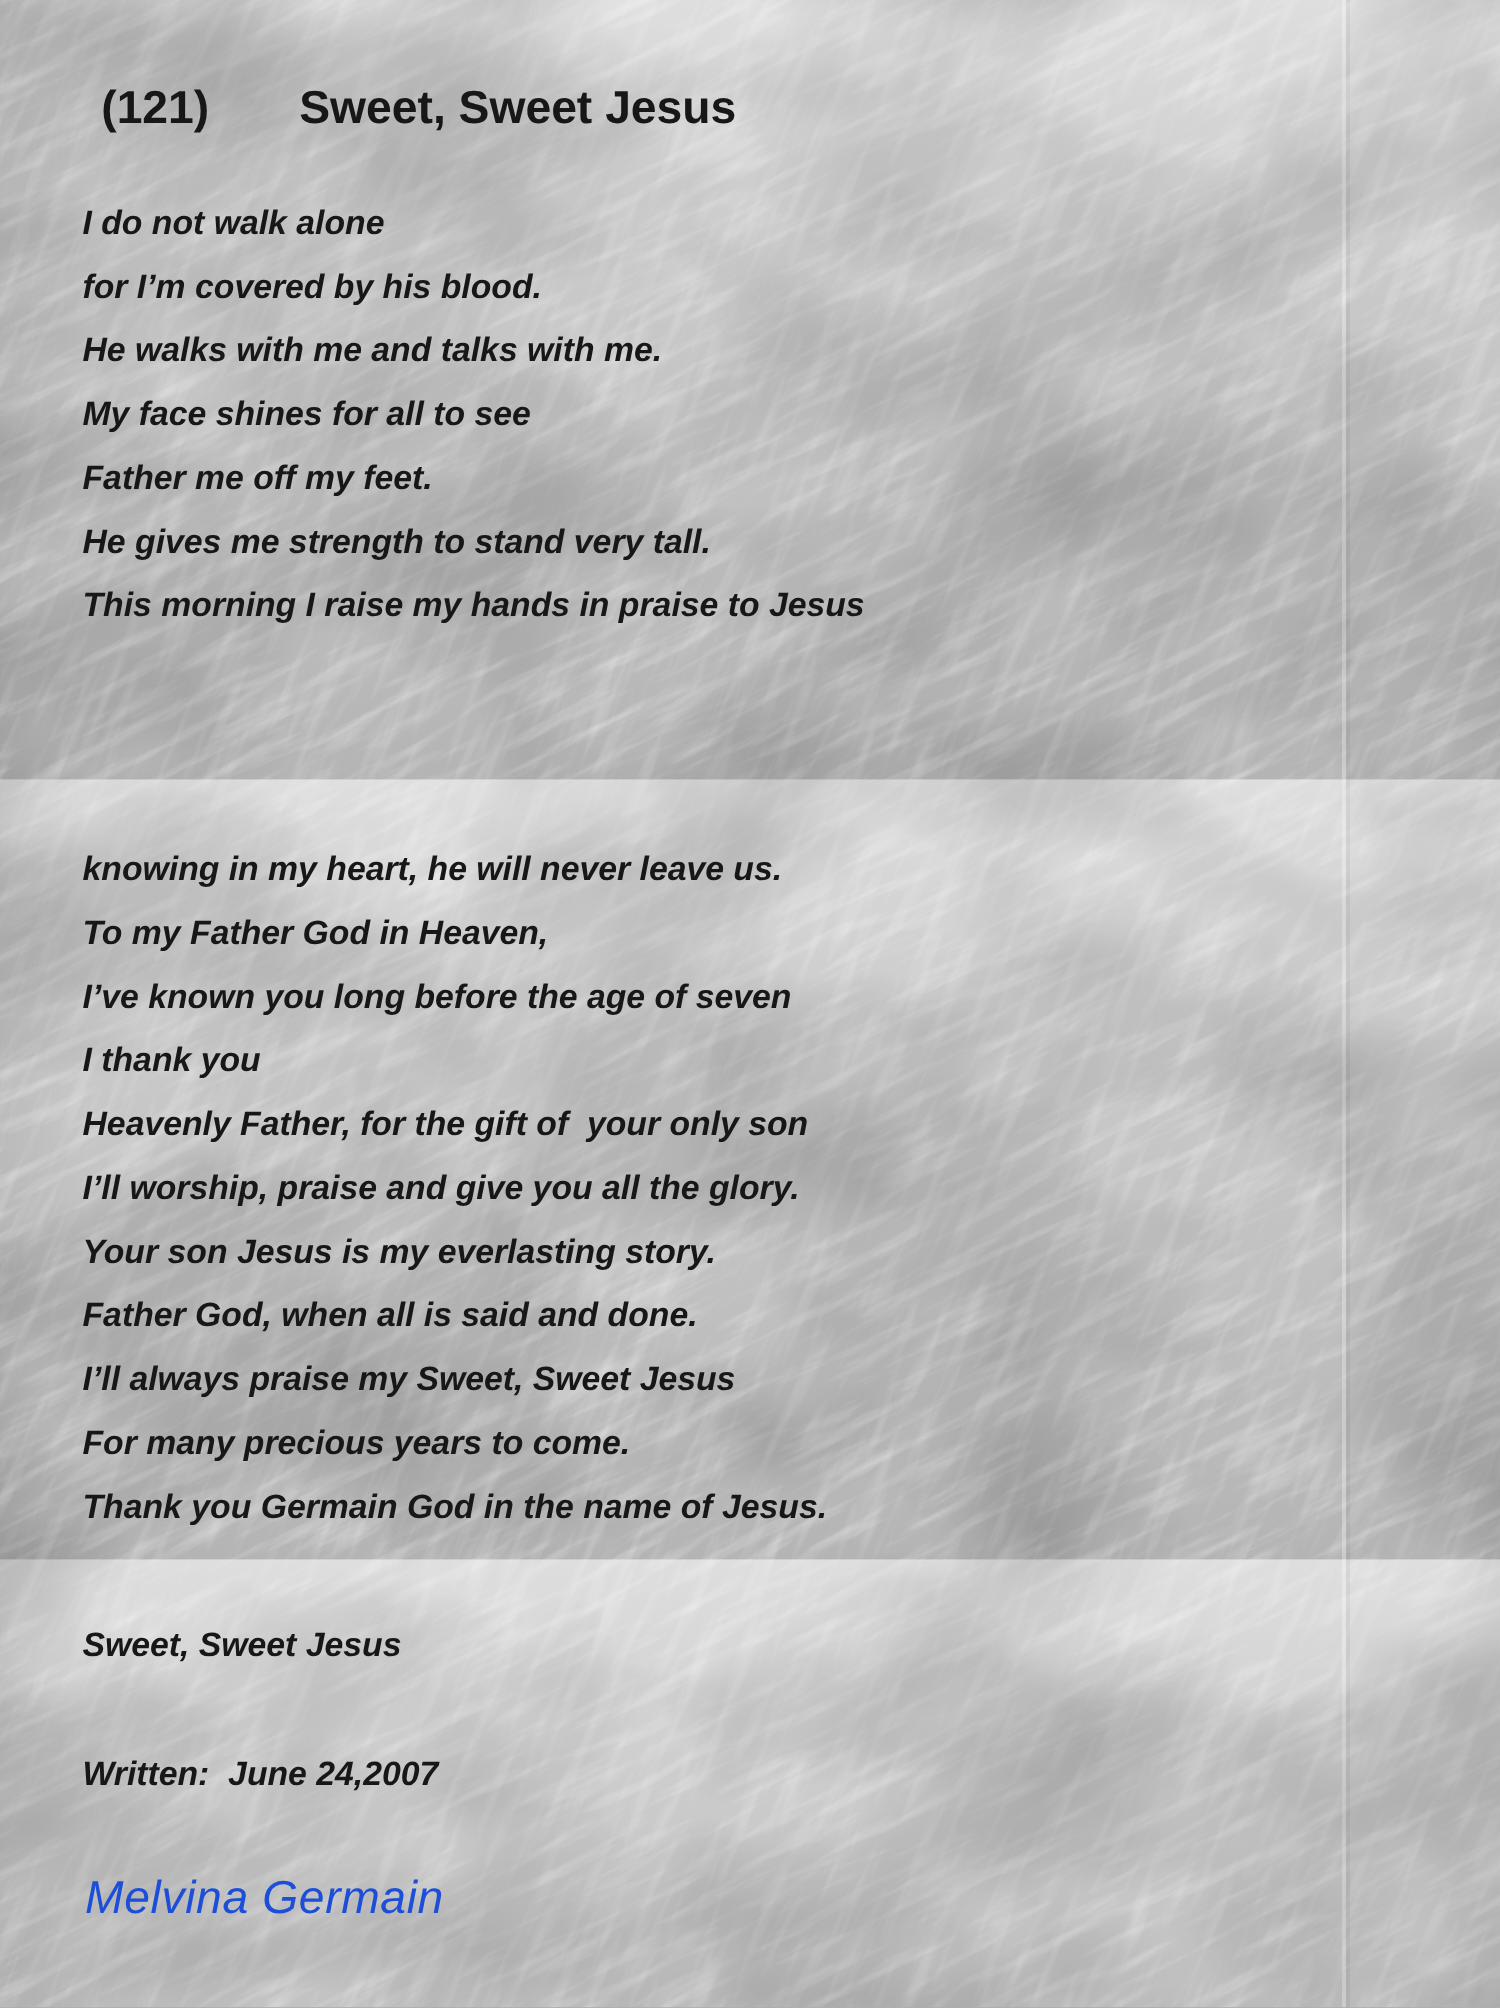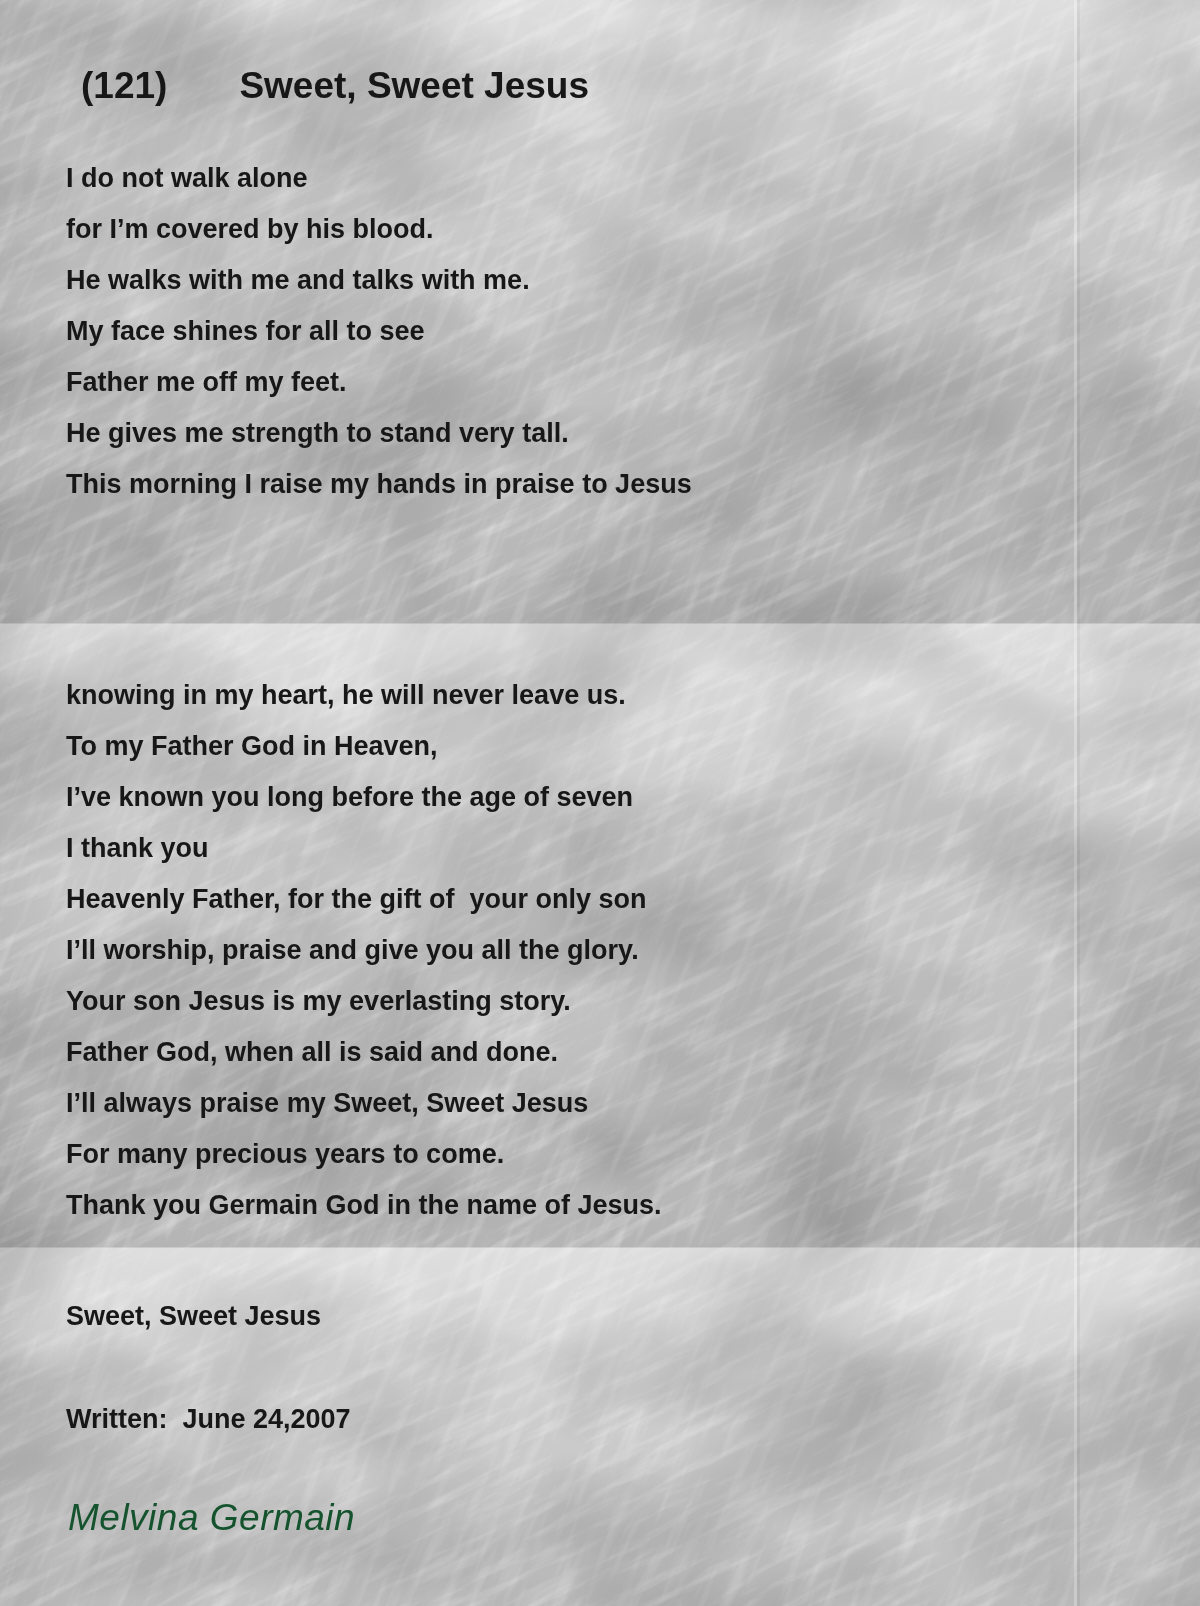--- a/index.html
+++ b/index.html
@@ -52,33 +52,34 @@
   }
   .title .num { margin-right: 72px; }
   .stanza { position: absolute; left: 66px; }
   .s1 { top: 153px; }
   .s2 { top: 670px; }
   .line {
     font-size: 27px;
     line-height: 51px;
     font-weight: bold;
     white-space: pre;
+    font-style: italic;
   }
   .closing { position: absolute; left: 66px; top: 1291px; }
   .written { position: absolute; left: 66px; top: 1394px; }
   .author {
     position: absolute;
     left: 68px;
     top: 1492px;
     font-size: 37px;
     line-height: 51px;
     font-style: italic;
     font-weight: normal;
     letter-spacing: 0.5px;
-    color: #14532d;
+    color: #1d4ed8;
     white-space: pre;
   }
 </style>
 </head>
 <body>
 
 <div class="page">
   <div class="bg"></div>
 
   <svg class="texture" width="1200" height="1606" viewBox="0 0 1200 1606" aria-hidden="true">

